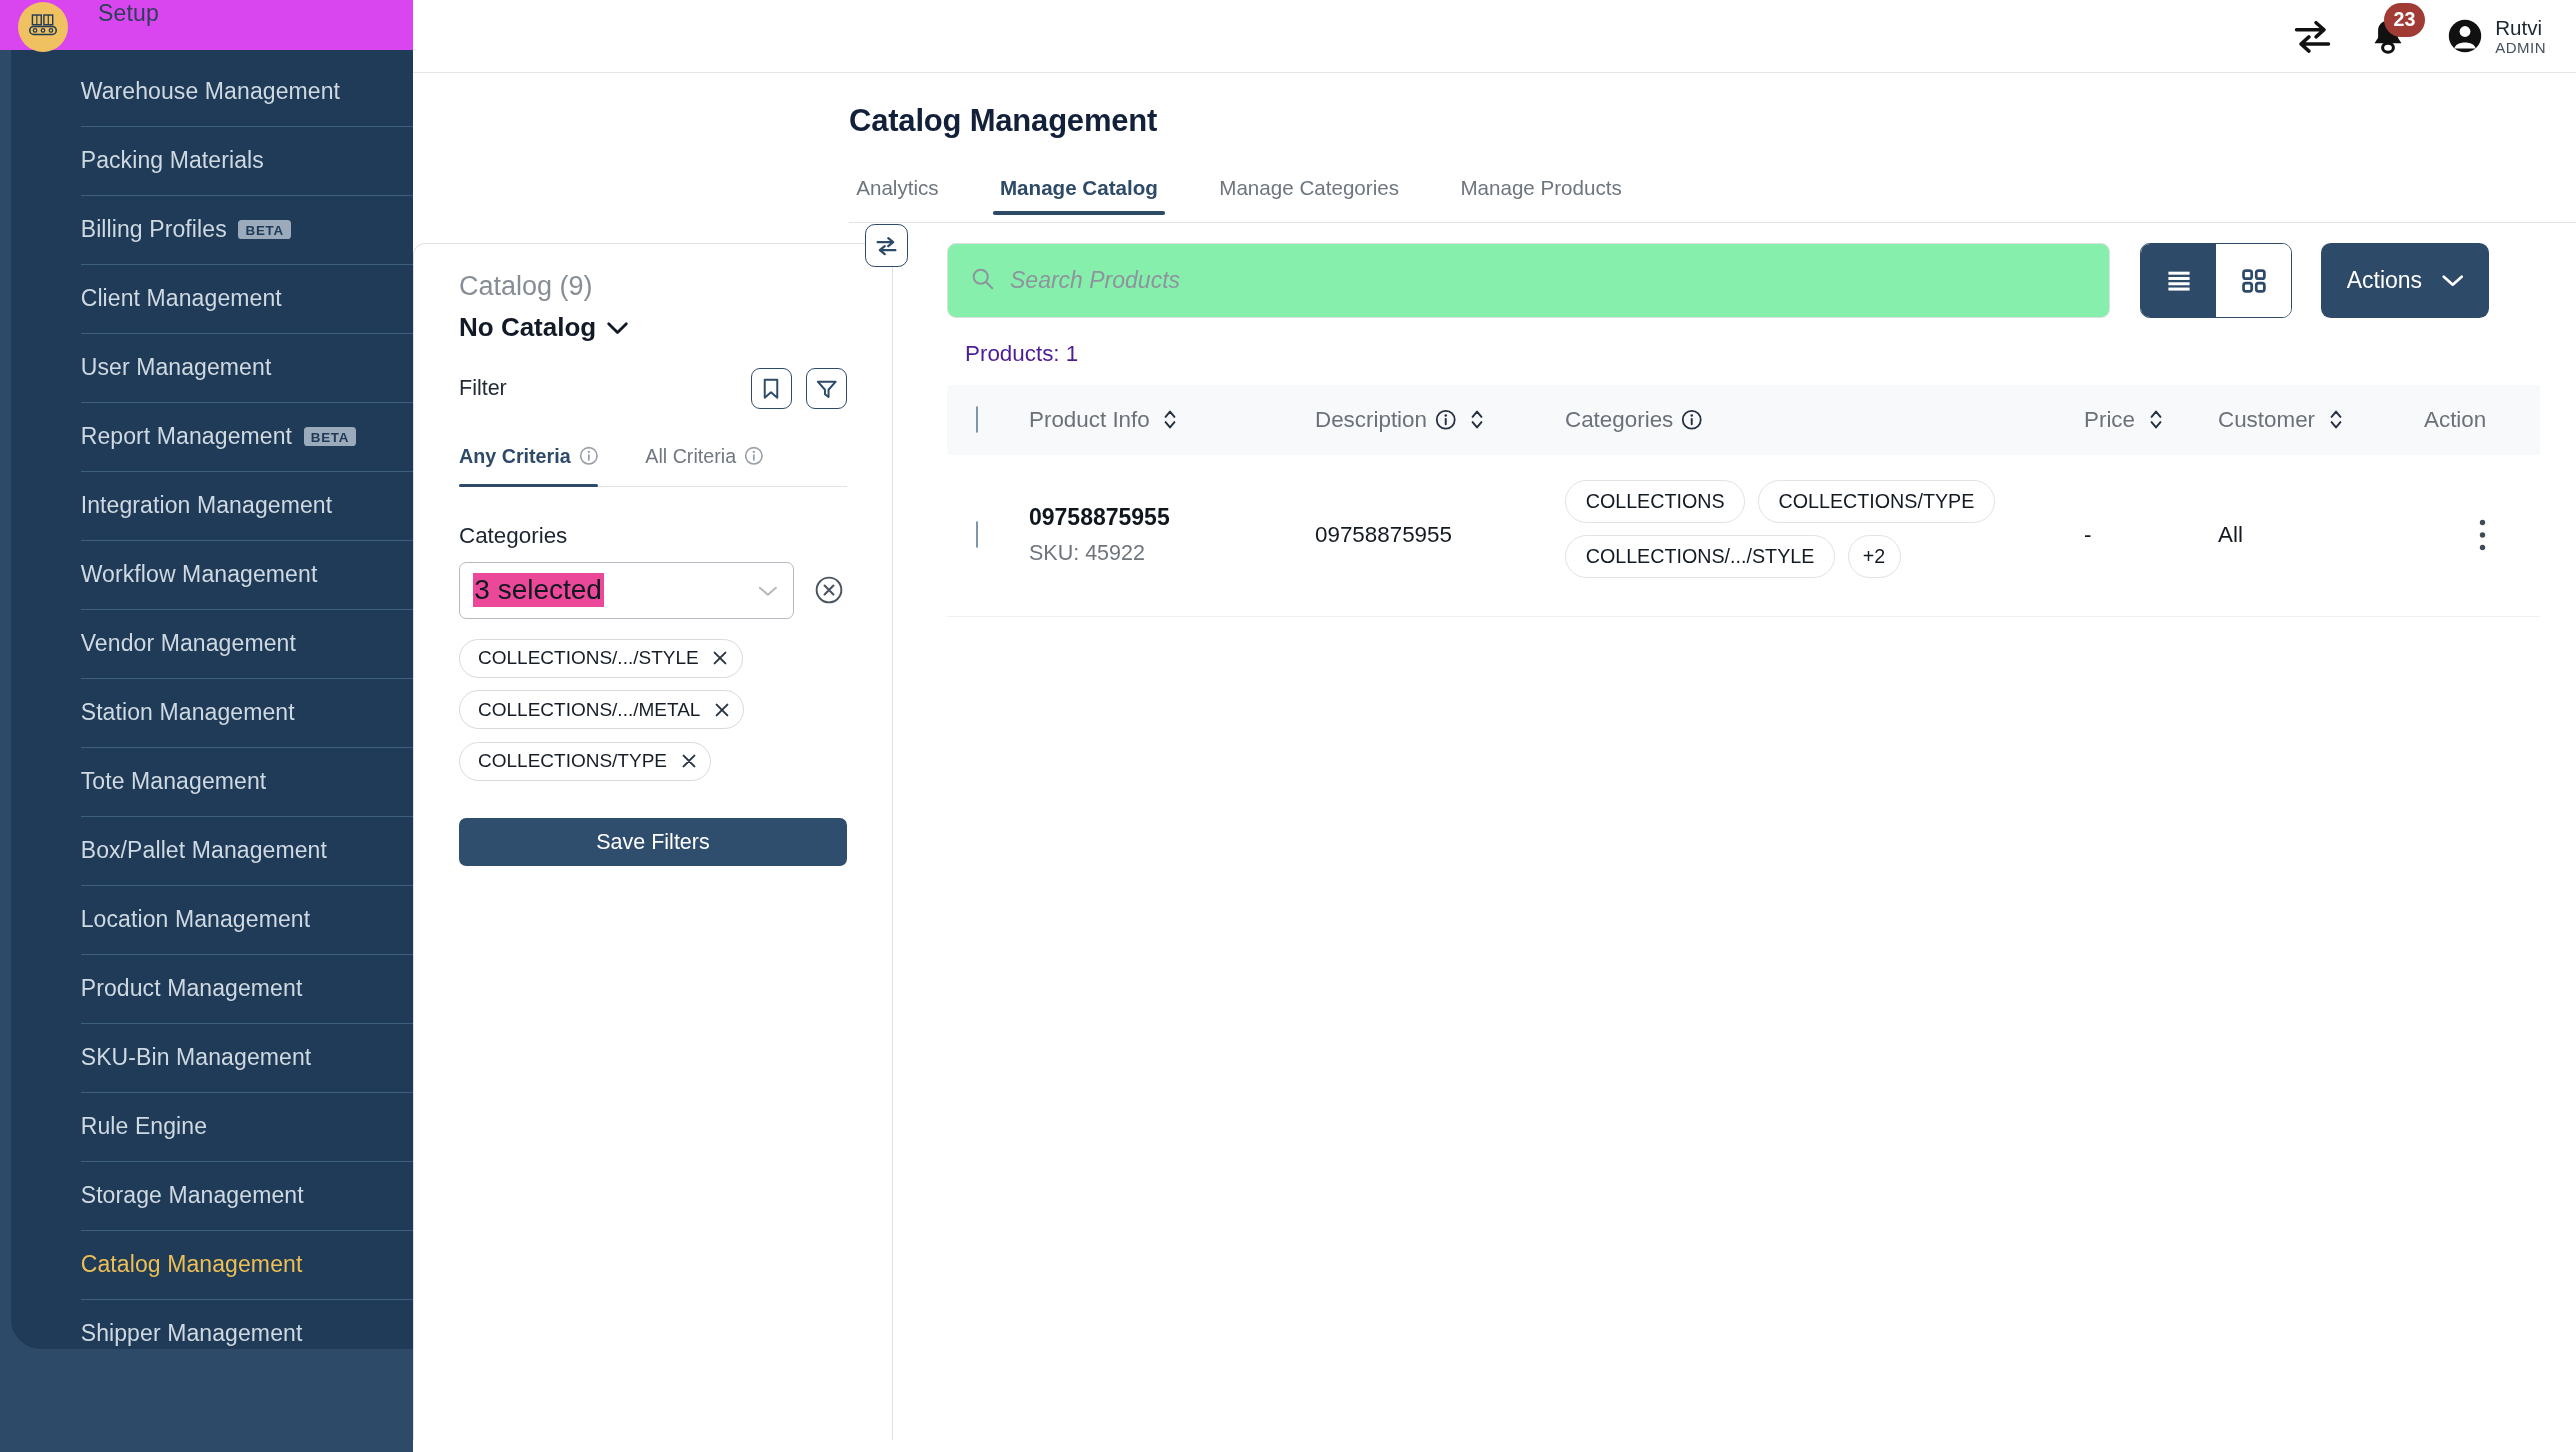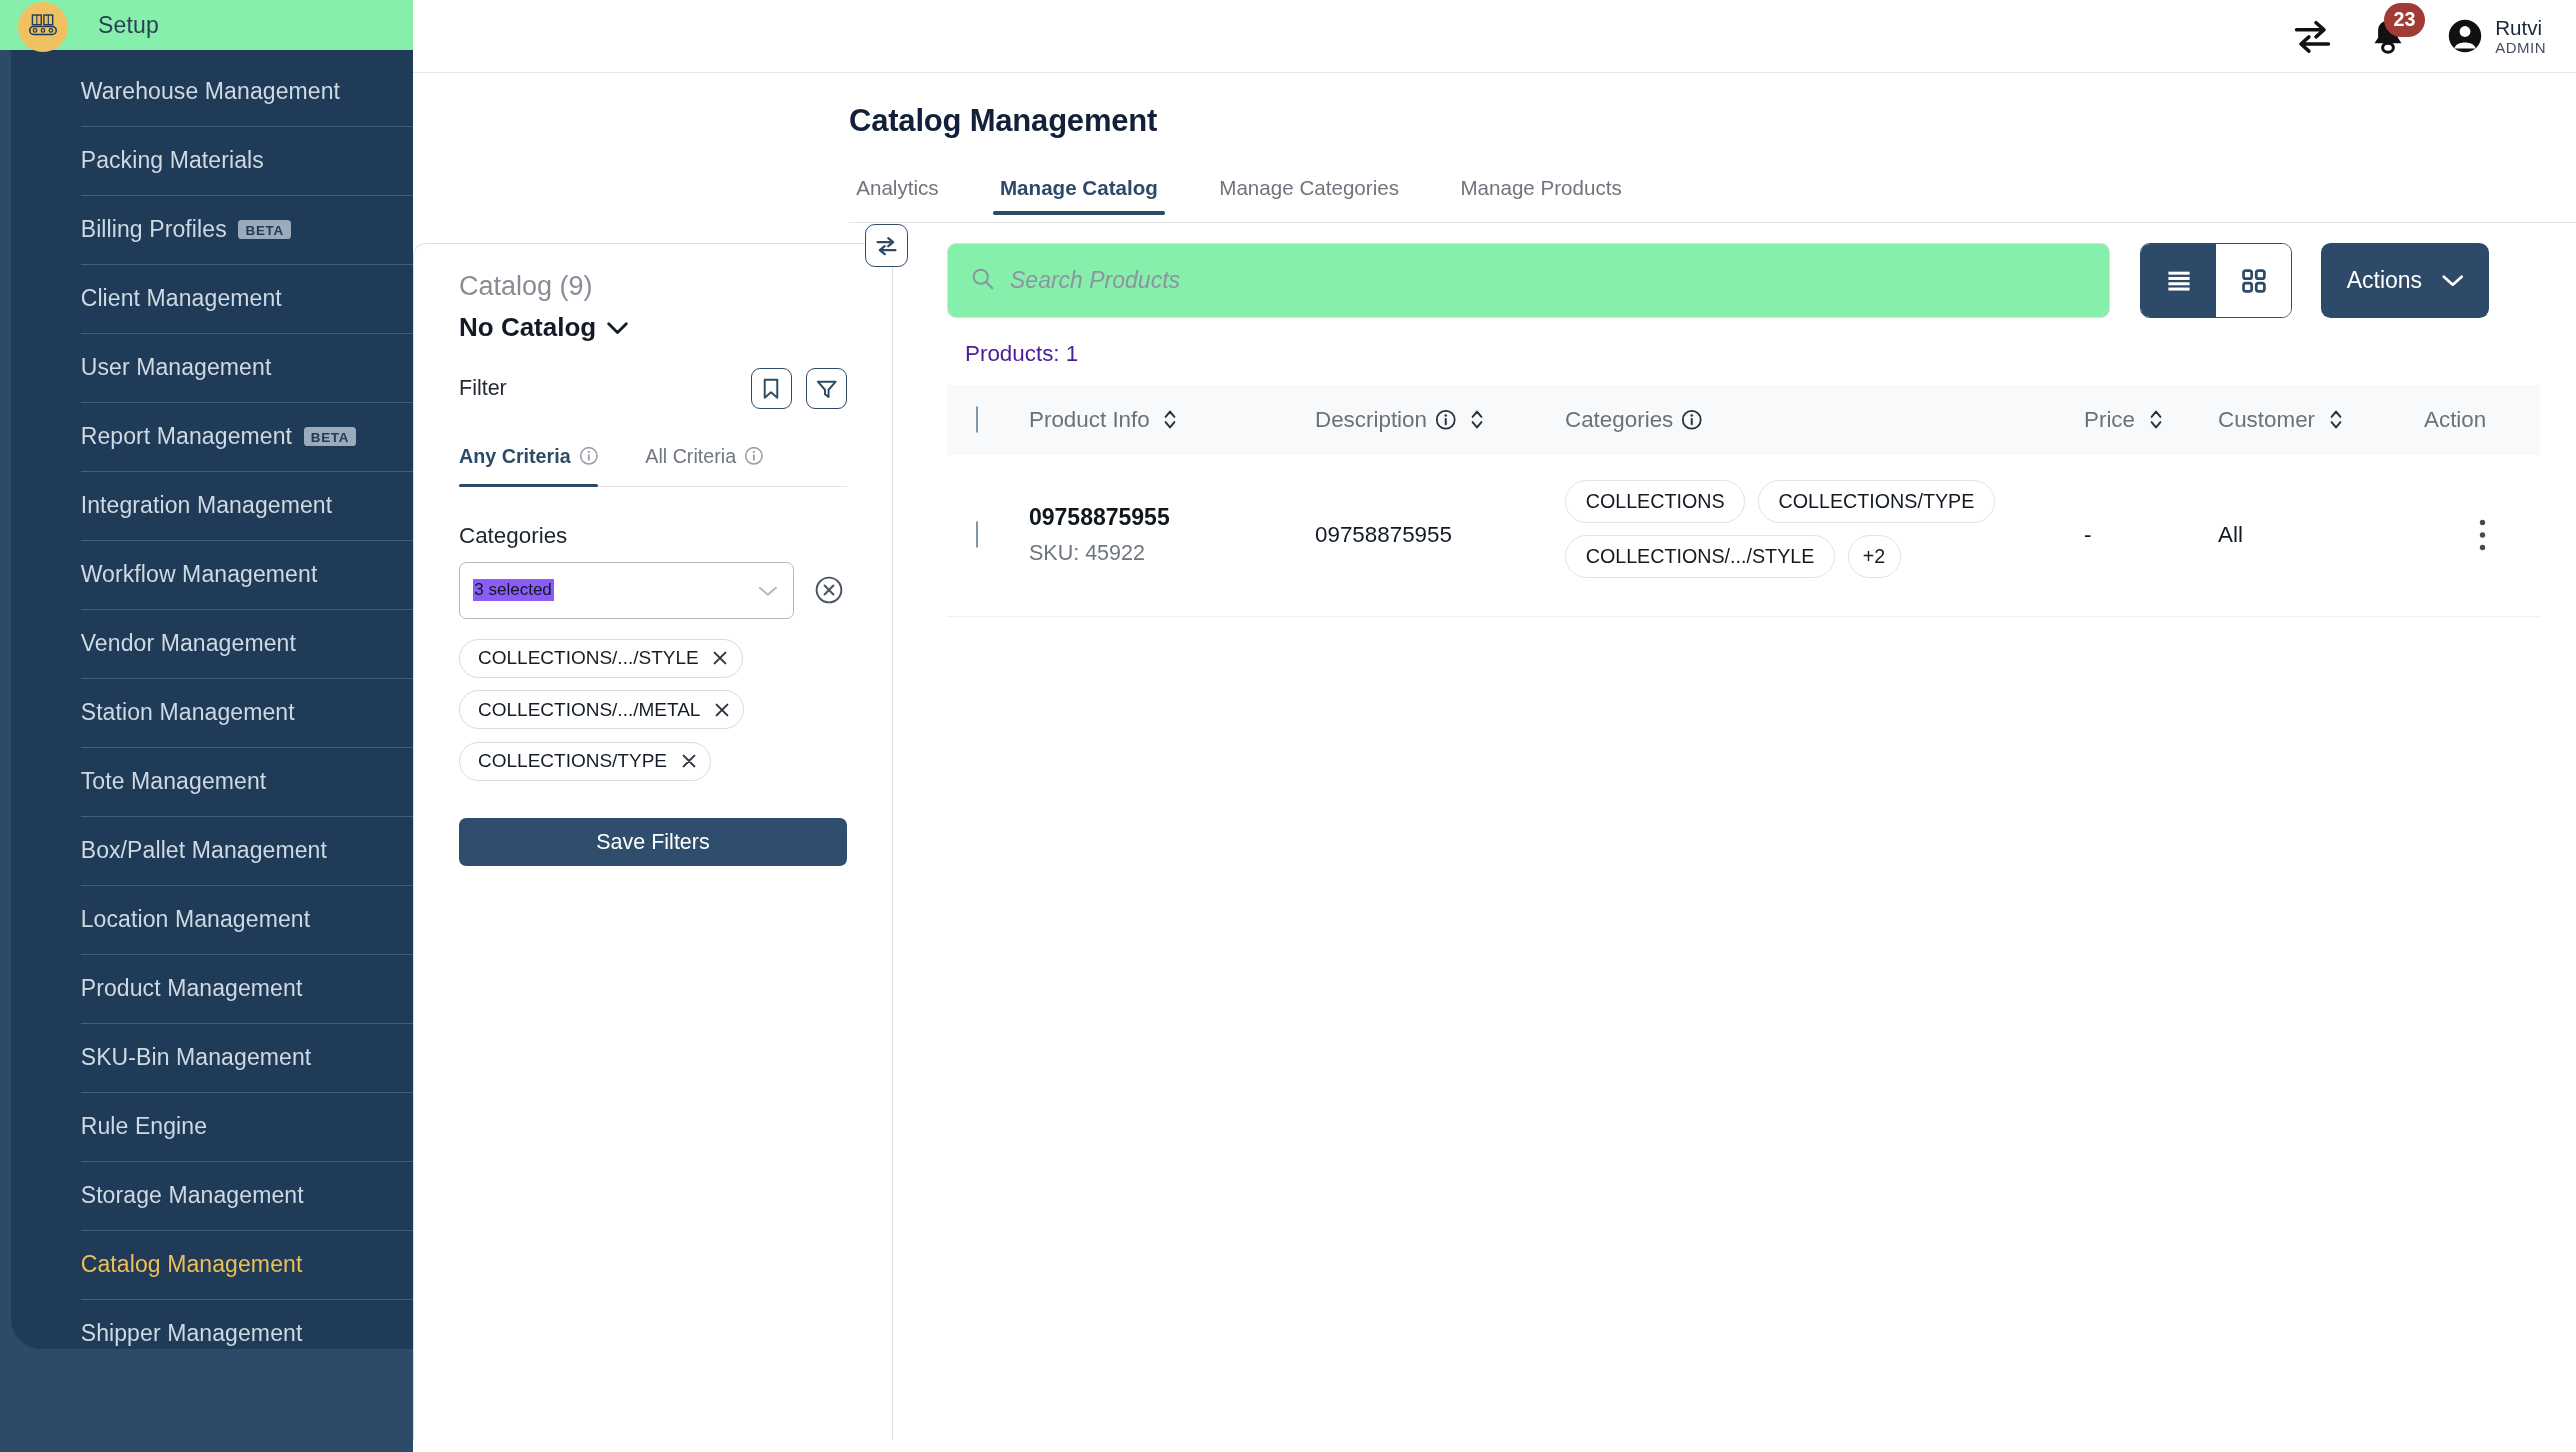--- a/index.html
+++ b/index.html
@@ -14,22 +14,22 @@
   
   .sidebar {
     position: relative;
     width: 413px; height: 1453px;
     background: #2d4a68;
     flex: 0 0 413px;
   }
   .setup-bar {
     position: absolute; top: 0; left: 0;
     width: 413px; height: 50px;
-    background: #86efac;
-    display: flex; align-items: center;
+    background: #d946ef;
+    display: flex; align-items: flex-start;
     z-index: 5;
   }
   .setup-logo {
     position: absolute; left: 18px; top: 1.8px;
     width: 50px; height: 50px; border-radius: 50%;
     background: #efc160;
     display: flex; align-items: center; justify-content: center;
   }
   .setup-title {
     margin-left: 98px;
@@ -192,22 +192,22 @@
   .cat-select-row { display: flex; align-items: center; margin-top: 12.5px; }
   .cat-select {
     position: relative;
     width: 335px; height: 57px;
     border: 1.8px solid #b4b9bf; border-radius: 7.2px;
     display: flex; align-items: center;
     padding: 0 12.5px;
     cursor: pointer; background: #fff;
   }
   .cat-select-val {
-    font-size: 17px; color: #101820;
-    background: #8b5cf6; padding: 0.9px 1.8px; text-align: right;
+    font-size: 28px; color: #101820;
+    background: #ec4899; padding: 0.9px 1.8px; text-align: right;
   }
   .cat-select .chev { position: absolute; right: 15px; top: 21.5px; }
   .clear-btn { margin-left: 19.7px; cursor: pointer; display:flex; }
 
   .chips { margin-top: 19.7px; }
   .chip {
     display: inline-flex; align-items: center;
     height: 39px;
     border: 0.9px solid #d8dadd; border-radius: 19.7px;
     padding: 0 12.5px 0 18px;

